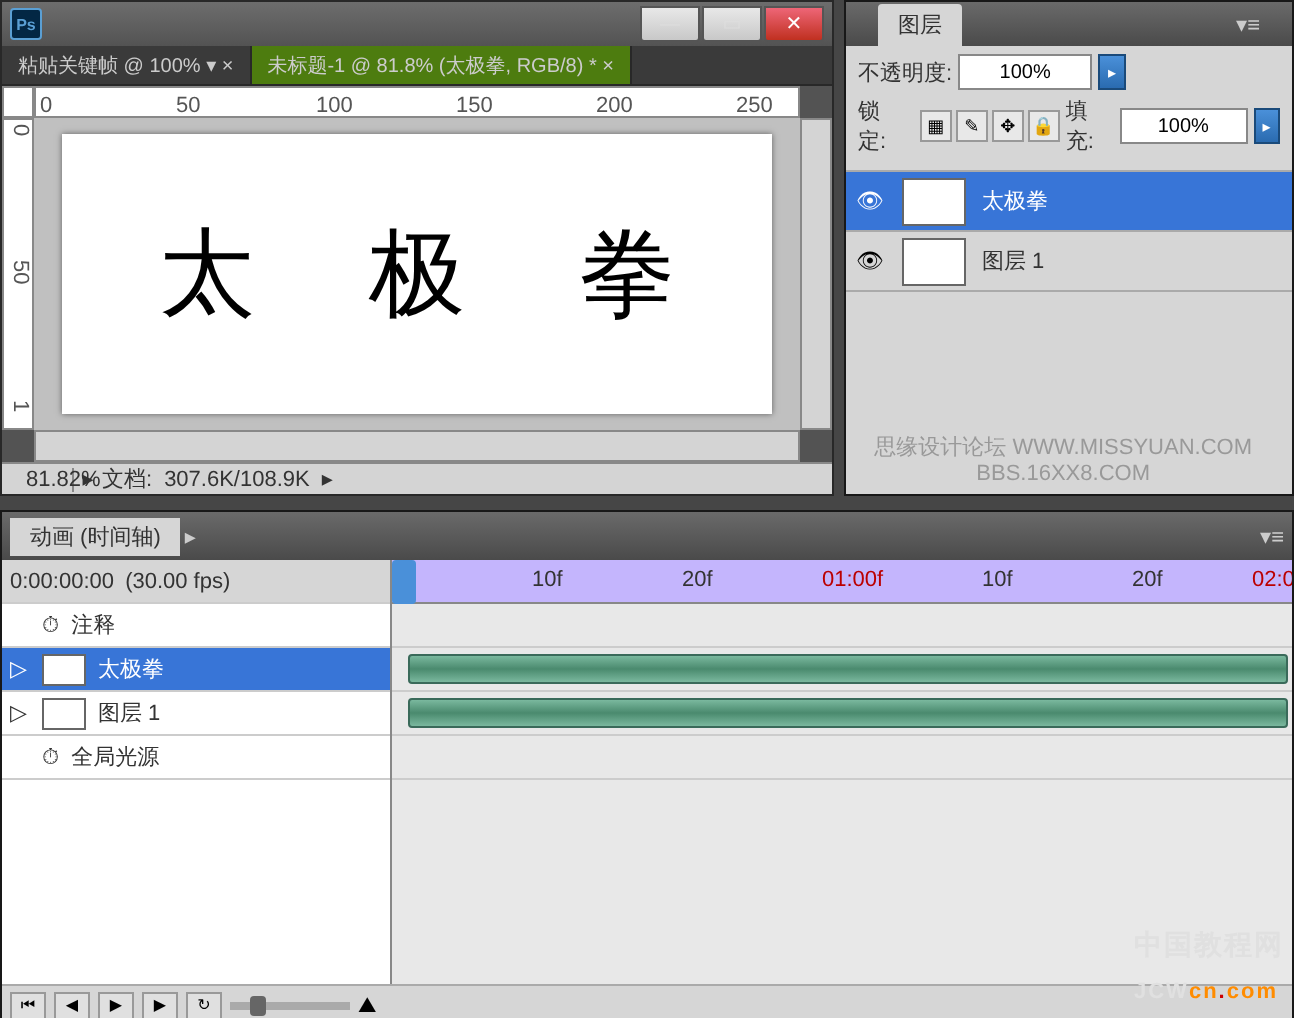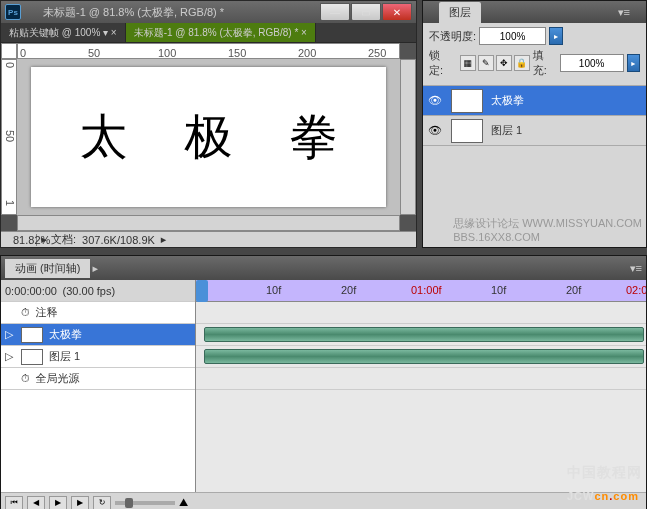--- a/index.html
+++ b/index.html
@@ -40,21 +40,21 @@
 .arrow-btn{width:14px;height:18px;background:linear-gradient(#4a90d9,#2a6bb0);border:1px solid #1a4a7a;color:#fff;display:flex;align-items:center;justify-content:center;font-size:8px}
 .lock-icons{display:flex;gap:2px;margin-left:4px}
 .lock-icons span{width:16px;height:16px;border:1px solid #999;background:#e8e8e8;display:flex;align-items:center;justify-content:center;font-size:9px}
 .layer-list{background:#d6d6d6}
 .layer-row{display:flex;align-items:center;height:30px;border-bottom:1px solid #aaa;padding:0 4px}
 .layer-row.selected{background:#3875d7;color:#fff}
 .layer-row.selected .layer-name{color:#fff}
 .eye{width:16px;height:16px;display:flex;align-items:center;justify-content:center;margin-right:8px}
 .layer-thumb{width:32px;height:24px;background:#fff;border:1px solid #666;margin-right:8px;display:flex;align-items:center;justify-content:center;font-size:12px;font-weight:bold}
 .layer-name{color:#333;font-size:11px}
-.watermark-mid{position:absolute;right:4px;bottom:4px;color:#999;font-size:10px;text-align:left}
+.watermark-mid{position:absolute;right:20px;bottom:4px;color:#999;font-size:10px;text-align:center}
 .timeline-panel{left:0;top:255px;right:0;bottom:0;border:1px solid #181818;background:#d6d6d6}
 .tl-head{height:20px;background:linear-gradient(#6a6a6a,#4a4a4a);display:flex;align-items:center;padding:12px 4px}
 .tl-tab{background:#d6d6d6;color:#333;padding:2px 10px;font-size:11px}
 .tl-body{display:flex;height:calc(100% - 40px)}
 .tl-left{width:195px;border-right:1px solid #888;background:#fff}
 .tl-right{flex:1;background:#e8e8e8;overflow:hidden;position:relative}
 .tl-row{height:22px;display:flex;align-items:center;border-bottom:1px solid #ccc;padding:0 4px;font-size:11px;color:#333}
 .tl-row.header{background:#d6d6d6;font-size:10px}
 .tl-row.selected{background:#3875d7;color:#fff}
 .tl-row .arrow{width:10px;display:inline-block}
@@ -75,21 +75,20 @@
 .watermark-big .dot{color:#c00}
 .watermark-big .en2{color:#ff8c00}
 .tl-thumb{width:22px;height:16px;background:#fff;border:1px solid #666;margin:0 6px;display:flex;align-items:center;justify-content:center;font-size:9px;font-weight:bold}
 </style>
 </head>
 <body>
 
 <div class="window doc-window">
   <div class="titlebar">
     <span class="ps-icon">Ps</span>
-    <span class="title-text">未标题-1 @ 81.8% (太极拳, RGB/8) *</span>
     <div class="win-controls">
       <div class="win-btn">—</div>
       <div class="win-btn">▭</div>
       <div class="win-btn close">✕</div>
     </div>
   </div>
   <div class="tabs">
     <div class="tab inactive">粘贴关键帧 @ 100% ▾ ×</div>
     <div class="tab">未标题-1 @ 81.8% (太极拳, RGB/8) * ×</div>
   </div>

